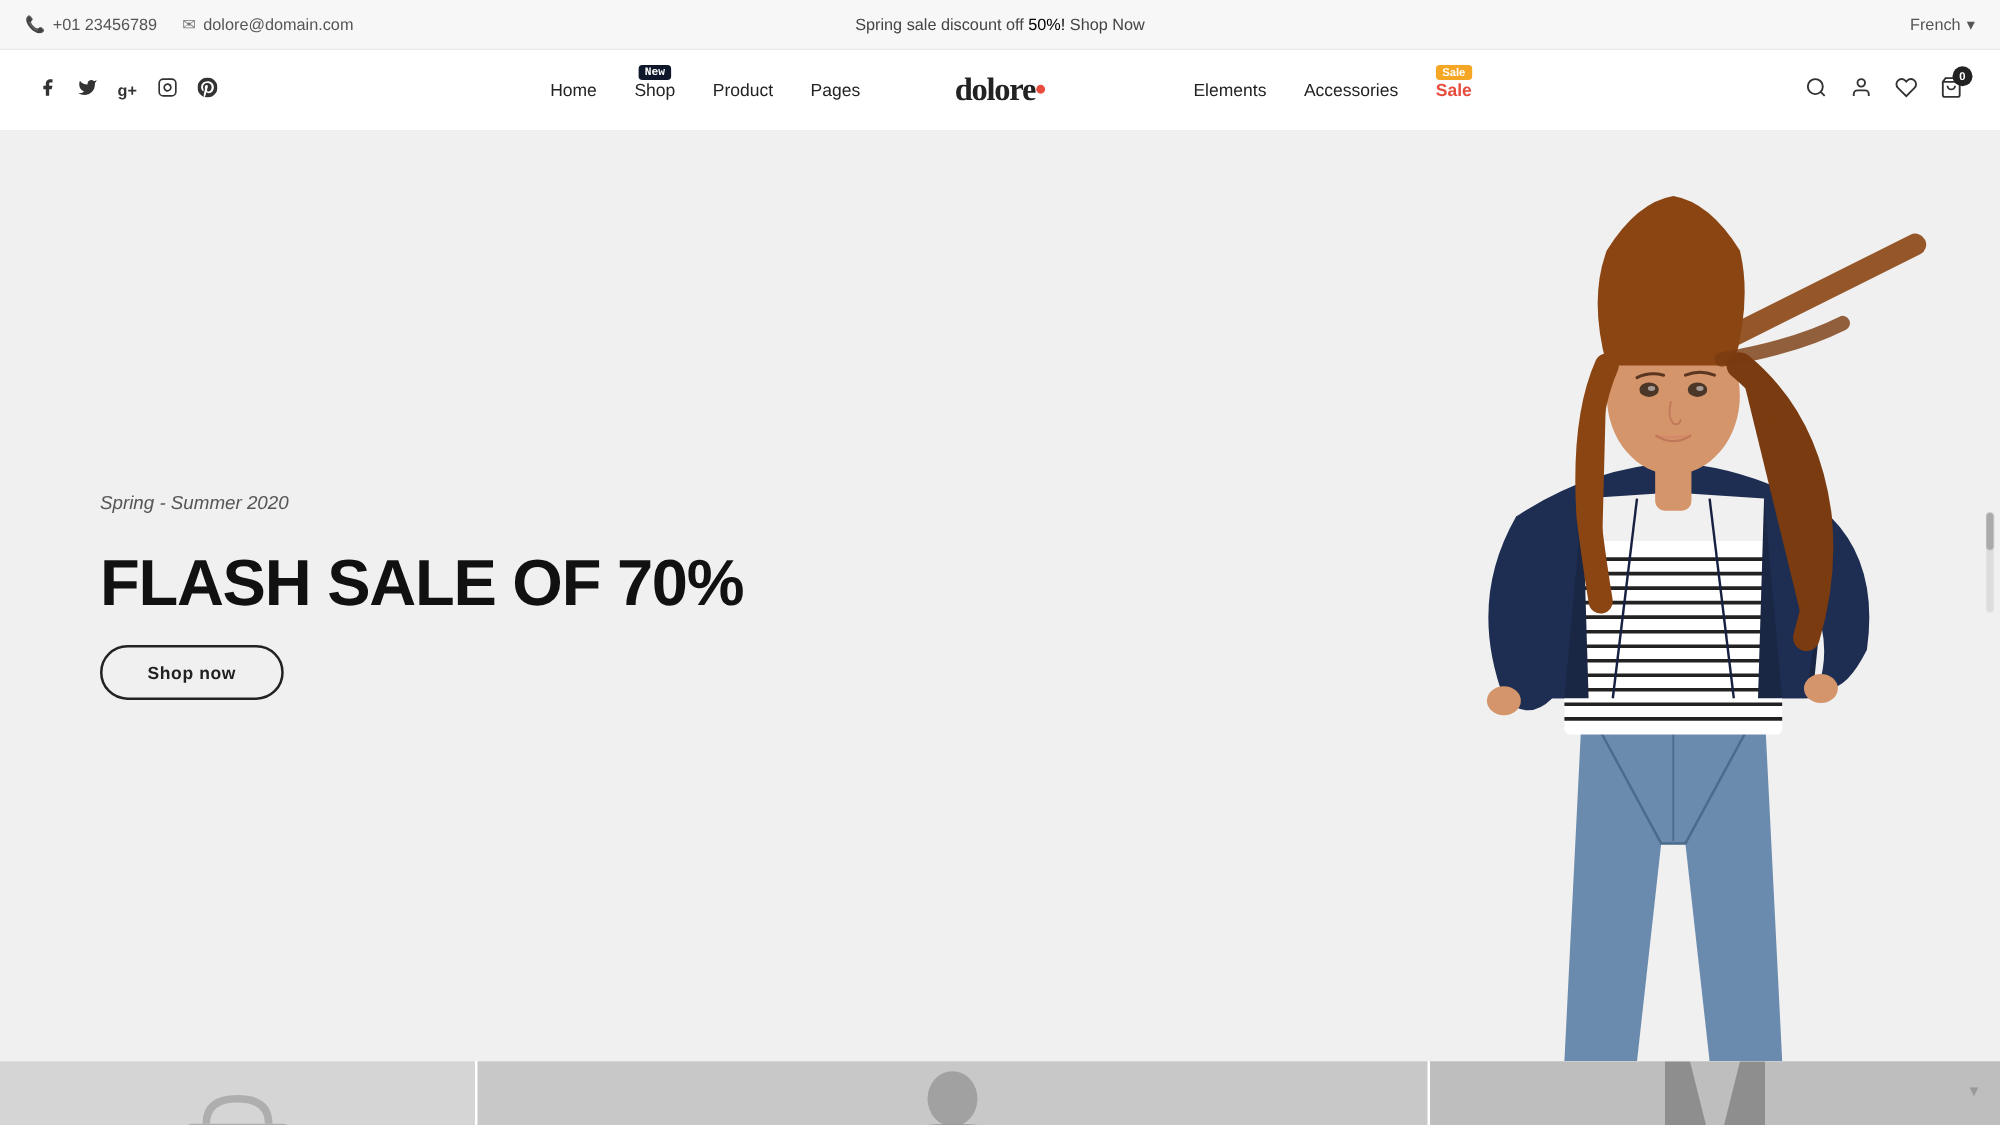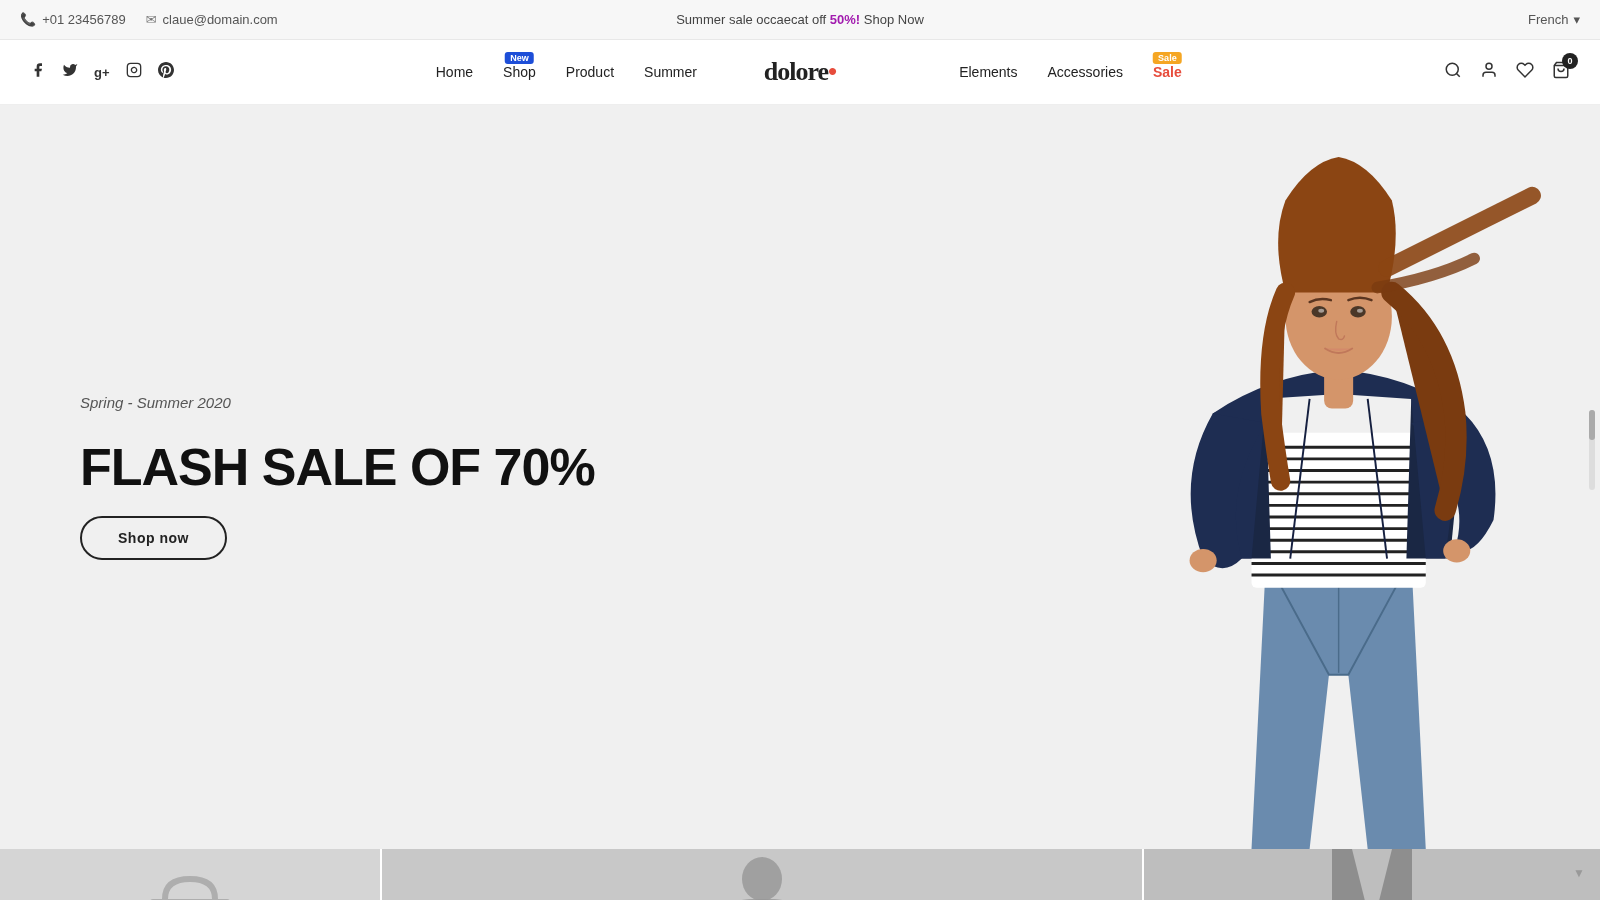--- a/index.html
+++ b/index.html
@@ -81,27 +81,28 @@
       cursor: pointer;
       position: relative;
       color: #222;
       text-decoration: none;
     }
     .nav-badge {
       position: absolute;
       top: -12px;
       left: 50%;
       transform: translateX(-50%);
-      background: #1d4ed8;
+      background: #0f172a;
       color: #fff;
       font-size: 9px;
       padding: 1px 5px;
       border-radius: 3px;
       font-weight: 600;
       white-space: nowrap;
+      font-family: Liberation Mono, monospace;
     }
     .nav-badge-sale {
       position: absolute;
       top: -12px;
       left: 50%;
       transform: translateX(-50%);
       background: #f5a623;
       color: #fff;
       font-size: 9px;
       padding: 1px 5px;
@@ -272,25 +273,25 @@
 <body>
 
 <div class="top-bar">
   <div class="top-bar-left">
     <div class="contact-item">
       <span class="contact-icon">📞</span>
       <span>+01 23456789</span>
     </div>
     <div class="contact-item">
       <span class="contact-icon">✉</span>
-      <span>claue@domain.com</span>
+      <span>dolore@domain.com</span>
     </div>
   </div>
   <div class="top-bar-center">
-    <span>Summer sale occaecat off </span><span style="color:#a21caf;font-weight:bold;">50%!</span> <span style="cursor:pointer;">Shop Now</span>
+    <span>Spring sale discount off </span><span style="color:#000000;font-weight:normal;">50%!</span> <span style="cursor:pointer;">Shop Now</span>
   </div>
   <div class="top-bar-right">
     <span>French</span>
     <span>▾</span>
   </div>
 </div>
 
 <header class="header">
   <div class="header-left">
     <a class="social-icon" href="#">
@@ -318,21 +319,21 @@
     </a>
   </div>
 
   <nav class="header-nav">
     <a class="nav-item" href="#">Home</a>
     <a class="nav-item" href="#" style="position:relative;">
       <span class="nav-badge">New</span>
       <span>Shop</span>
     </a>
     <a class="nav-item" href="#">Product</a>
-    <a class="nav-item" href="#">Summer</a>
+    <a class="nav-item" href="#">Pages</a>
   </nav>
 
   <div class="logo">
     <span>dolore</span><span class="logo-dot">•</span>
   </div>
 
   <nav class="header-nav">
     <a class="nav-item" href="#">Elements</a>
     <a class="nav-item" href="#">Accessories</a>
     <a class="nav-item nav-sale" href="#" style="position:relative;color:#e74c3c;">

